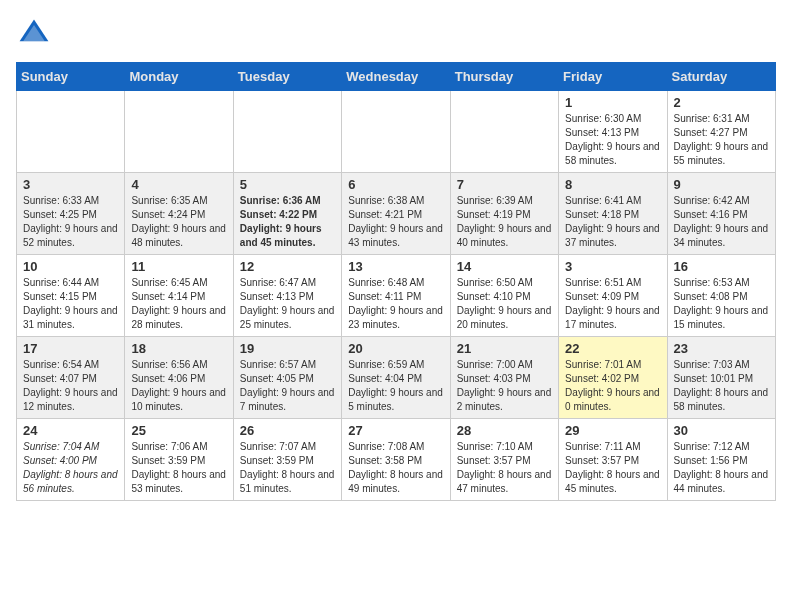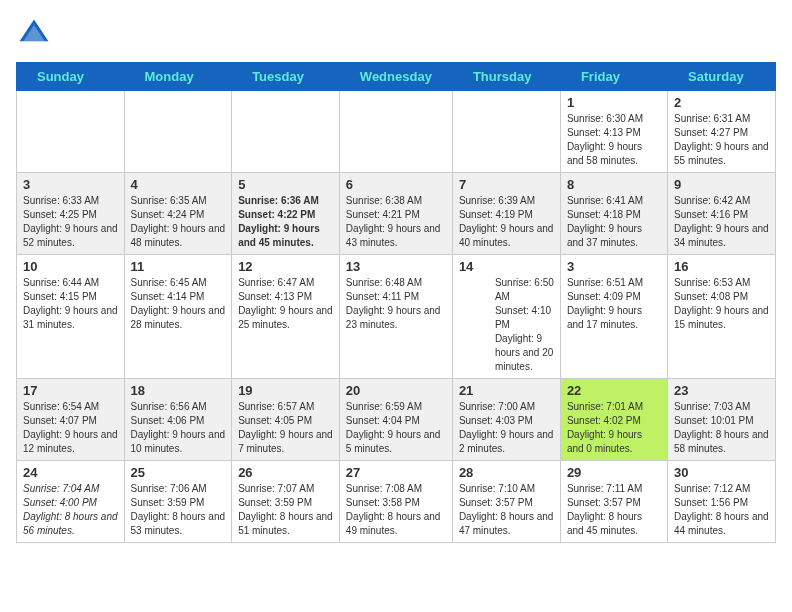--- a/index.html
+++ b/index.html
@@ -44,23 +44,23 @@
       font-size: 15px;
       color: #333;
       font-style: italic;
     }
     .calendar {
       width: 100%;
       border-collapse: collapse;
     }
     .calendar th {
       background: #1565c0;
-      color: #5eead4;
+      color: #e5e5e5;
       text-align: left;
-      padding: 6px 20px;
+      padding: 6px 4px;
       font-size: 13px;
       font-weight: bold;
       border: 1px solid #1565c0;
     }
     .calendar td {
       border: 1px solid #ccc;
       vertical-align: top;
       padding: 4px 6px;
       width: calc(100%/7);
       min-height: 70px;
@@ -204,21 +204,21 @@
 Daylight: 9 hours and 25 minutes.</div>
         </td>
         <td style="background: rgb(255, 255, 255);">
           <span class="day-number">13</span>
           <div class="day-info" style="white-space: pre-line;">Sunrise: 6:48 AM
 Sunset: 4:11 PM
 Daylight: 9 hours and 23 minutes.</div>
         </td>
         <td style="background: rgb(255, 255, 255);">
           <span class="day-number">14</span>
-          <div class="day-info" style="white-space: pre-line; margin-left: 36px;">Sunrise: 6:50 AM
+          <div class="day-info" style="white-space: pre-line;">Sunrise: 6:50 AM
 Sunset: 4:10 PM
 Daylight: 9 hours and 20 minutes.</div>
         </td>
         <td style="background: rgb(255, 255, 255);">
           <span class="day-number">3</span>
           <div class="day-info" style="white-space: pre-line;">Sunrise: 6:51 AM
 Sunset: 4:09 PM
 Daylight: 9 hours and 17 minutes.</div>
         </td>
         <td style="background: rgb(255, 255, 255);">
@@ -252,21 +252,21 @@
           <div class="day-info" style="white-space: pre-line;">Sunrise: 6:59 AM
 Sunset: 4:04 PM
 Daylight: 9 hours and 5 minutes.</div>
         </td>
         <td style="background: rgb(240, 240, 240);">
           <span class="day-number">21</span>
           <div class="day-info" style="white-space: pre-line;">Sunrise: 7:00 AM
 Sunset: 4:03 PM
 Daylight: 9 hours and 2 minutes.</div>
         </td>
-        <td style="background: #bef264;">
+        <td style="background: #fef9c3;">
           <span class="day-number">22</span>
           <div class="day-info" style="white-space: pre-line;">Sunrise: 7:01 AM
 Sunset: 4:02 PM
 Daylight: 9 hours and 0 minutes.</div>
         </td>
         <td style="background: rgb(240, 240, 240);">
           <span class="day-number">23</span>
           <div class="day-info" style="white-space: pre-line;">Sunrise: 7:03 AM
 Sunset: 10:01 PM
 Daylight: 8 hours and 58 minutes.</div>

